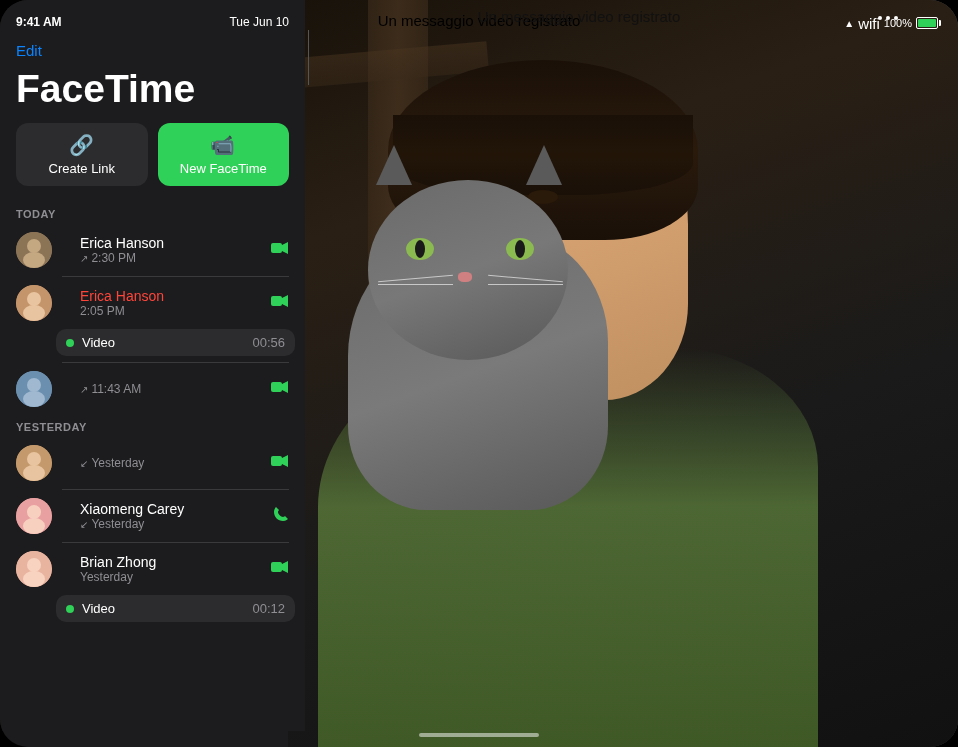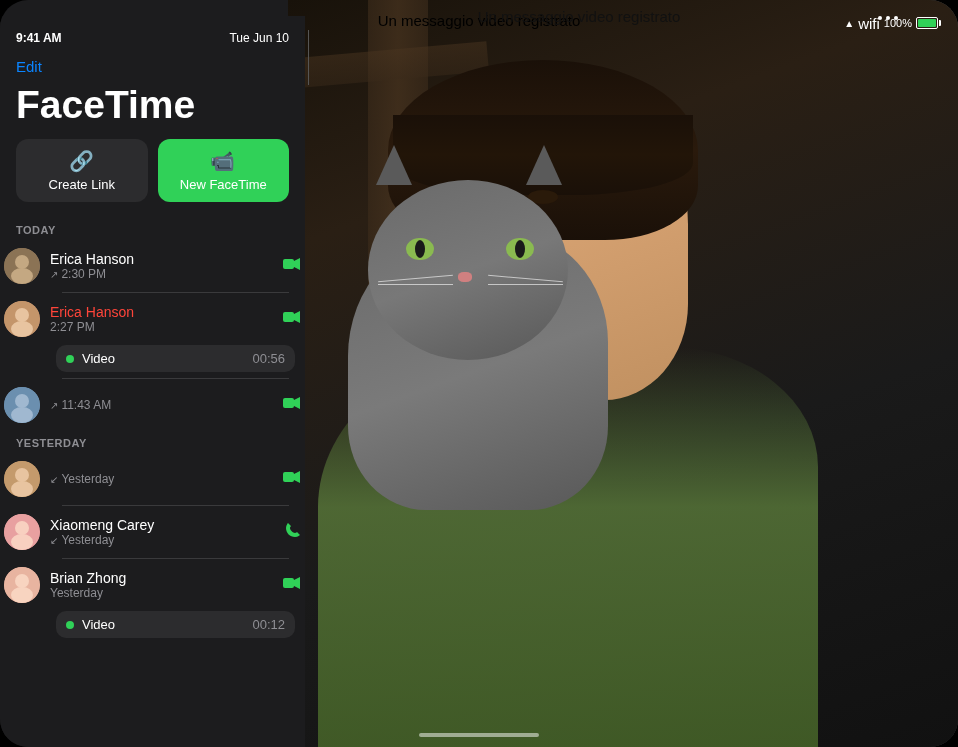--- a/index.html
+++ b/index.html
@@ -120,21 +120,21 @@
       width: 120px;
       height: 4px;
       background: rgba(255,255,255,0.5);
       border-radius: 2px;
       z-index: 10;
     }
 
     
     .left-panel {
       position: absolute;
-      top: 16px;
+      top: 0;
       left: 0;
       width: 305px;
       height: 731px;
       background: #1c1c1e;
       overflow: hidden;
     }
 
     .edit-btn {
       font-size: 15px;
       color: #0a84ff;
@@ -218,22 +218,22 @@
     }
 
     
     .call-list {
       overflow-y: auto;
     }
 
     .call-item {
       display: flex;
       align-items: center;
-      padding: 8px 4px;
-      gap: 10px;
+      padding: 8px 16px;
+      gap: 28px;
       cursor: pointer;
       position: relative;
     }
 
     .avatar {
       width: 36px;
       height: 36px;
       border-radius: 50%;
       overflow: hidden;
       flex-shrink: 0;
@@ -454,21 +454,21 @@
         <div class="avatar avatar-erica2">
           <svg width="36" height="36" viewBox="0 0 36 36">
             <circle cx="18" cy="18" r="18" fill="#C4956A"></circle>
             <circle cx="18" cy="14" r="7" fill="#E8C4A0"></circle>
             <ellipse cx="18" cy="28" rx="11" ry="8" fill="#E8C4A0"></ellipse>
           </svg>
         </div>
         <div class="call-info">
           <div class="call-name missed">Erica Hanson</div>
           <div class="call-time">
-            <span>2:27 PM</span>
+            <span>2:05 PM</span>
           </div>
         </div>
         <span class="call-icon">
           <svg width="18" height="14" viewBox="0 0 18 14" fill="#30d158">
             <rect x="0" y="2" width="11" height="10" rx="2"></rect>
             <polygon points="11,4 17,1 17,13 11,10"></polygon>
           </svg>
         </span>
       </div>
 

